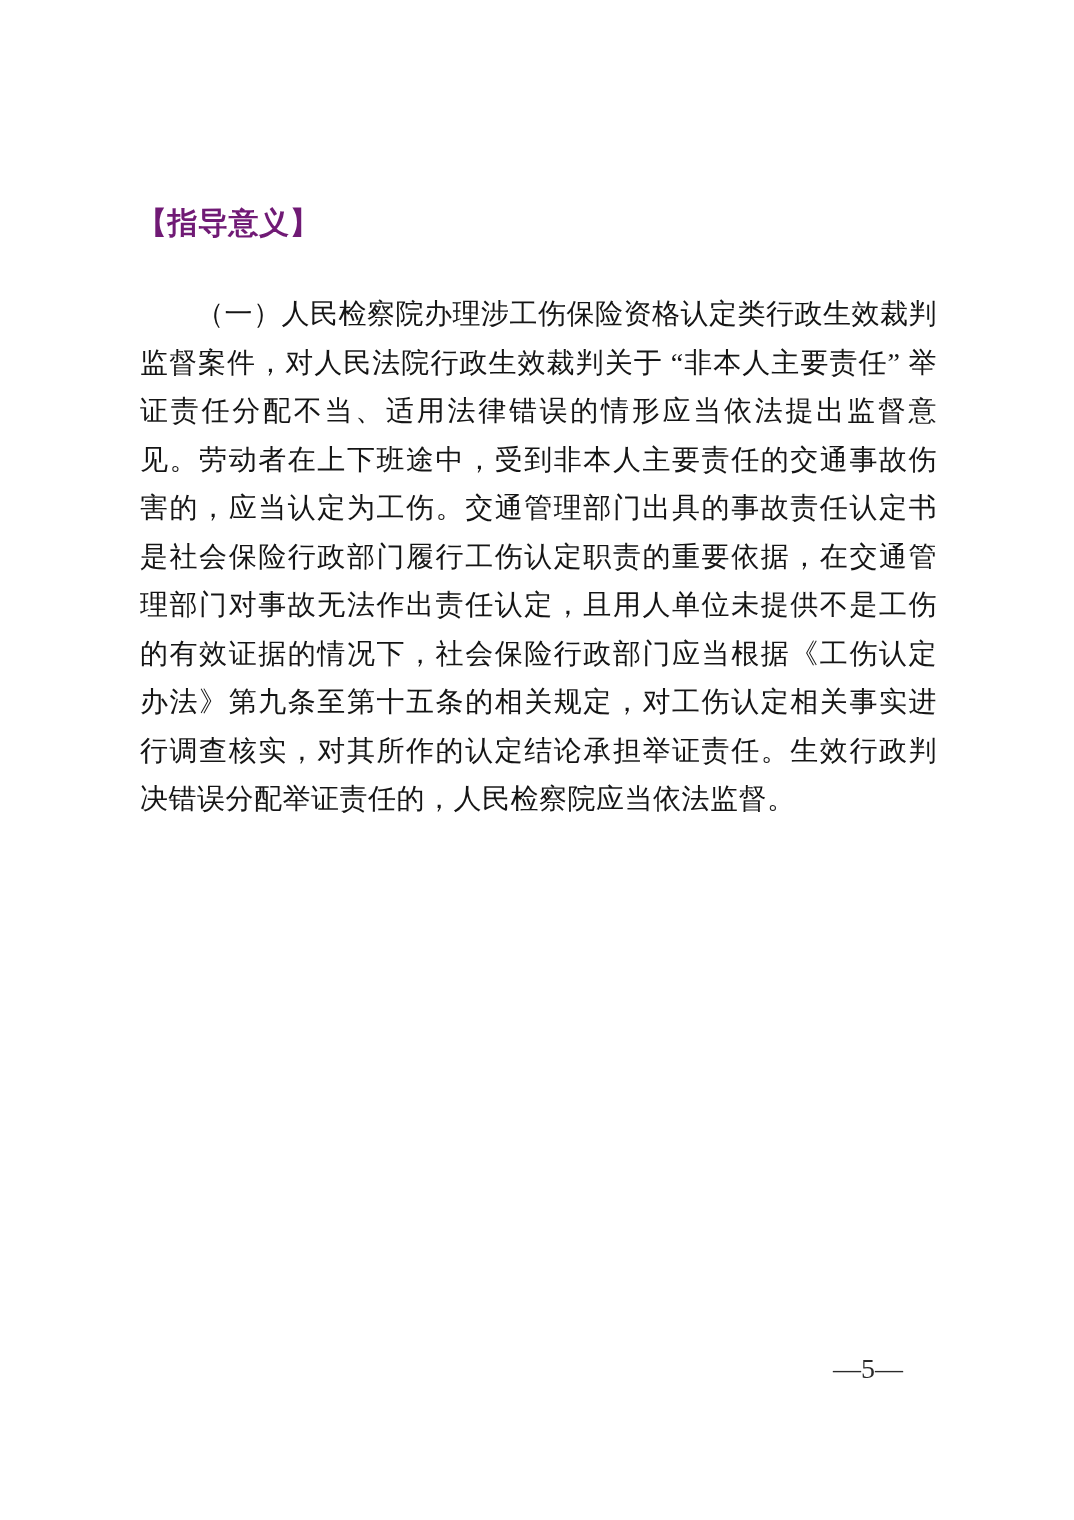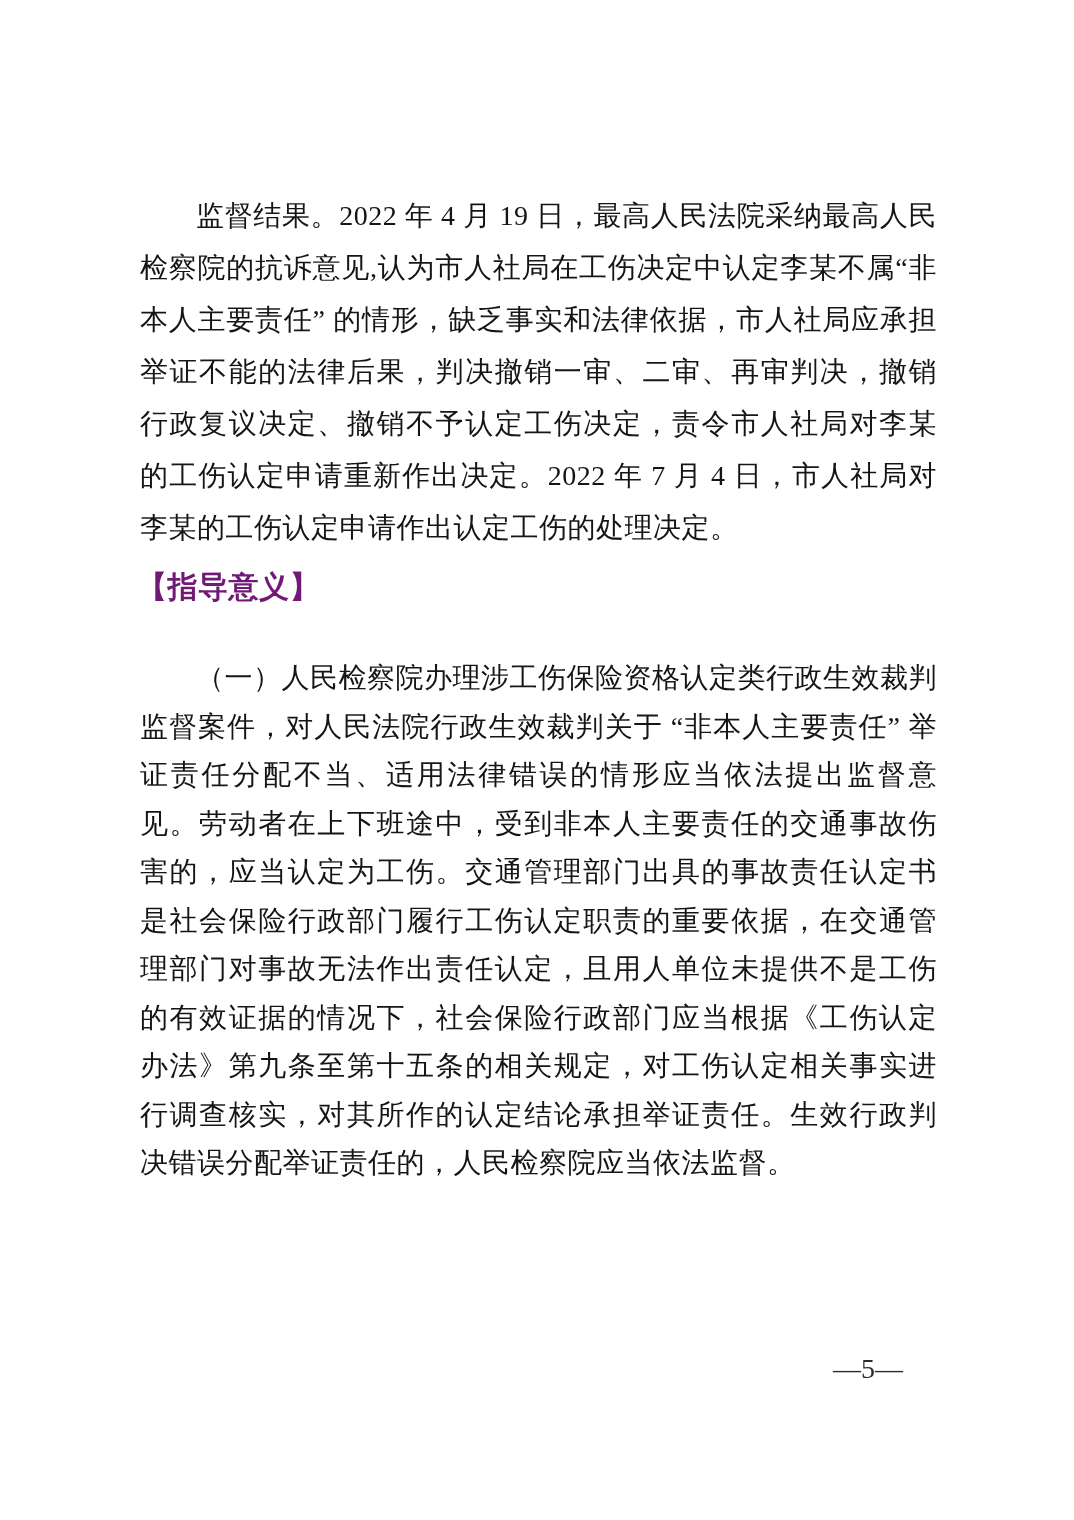--- a/index.html
+++ b/index.html
@@ -58,18 +58,17 @@
     letter-spacing: 0px;
     color: #2a2a2a;
     line-height: 34px;
   }
 </style>
 </head>
 <body>
 
 <div class="page">
   <div class="content">
-    <p class="para">监督结果。2022 年 4 月 19 日，最高人民法院采纳最高人民检察院的抗诉意见,认为市人社局在工伤决定中认定李某不属“非本人主要责任” 的情形，缺乏事实和法律依据，市人社局应承担举证不能的法律后果，判决撤销一审、二审、再审判决，撤销行政复议决定、撤销不予认定工伤决定，责令市人社局对李某的工伤认定申请重新作出决定。2022 年 7 月 4 日，市人社局对李某的工伤认定申请作出认定工伤的处理决定。</p>
     <div class="section-heading">【指导意义】</div>
     <p class="para kai">（一）人民检察院办理涉工伤保险资格认定类行政生效裁判监督案件，对人民法院行政生效裁判关于 “非本人主要责任” 举证责任分配不当、适用法律错误的情形应当依法提出监督意见。劳动者在上下班途中，受到非本人主要责任的交通事故伤害的，应当认定为工伤。交通管理部门出具的事故责任认定书是社会保险行政部门履行工伤认定职责的重要依据，在交通管理部门对事故无法作出责任认定，且用人单位未提供不是工伤的有效证据的情况下，社会保险行政部门应当根据《工伤认定办法》第九条至第十五条的相关规定，对工伤认定相关事实进行调查核实，对其所作的认定结论承担举证责任。生效行政判决错误分配举证责任的，人民检察院应当依法监督。</p>
   </div>
   <div class="page-number">—5—</div>
 </div>
 
 </body></html>

